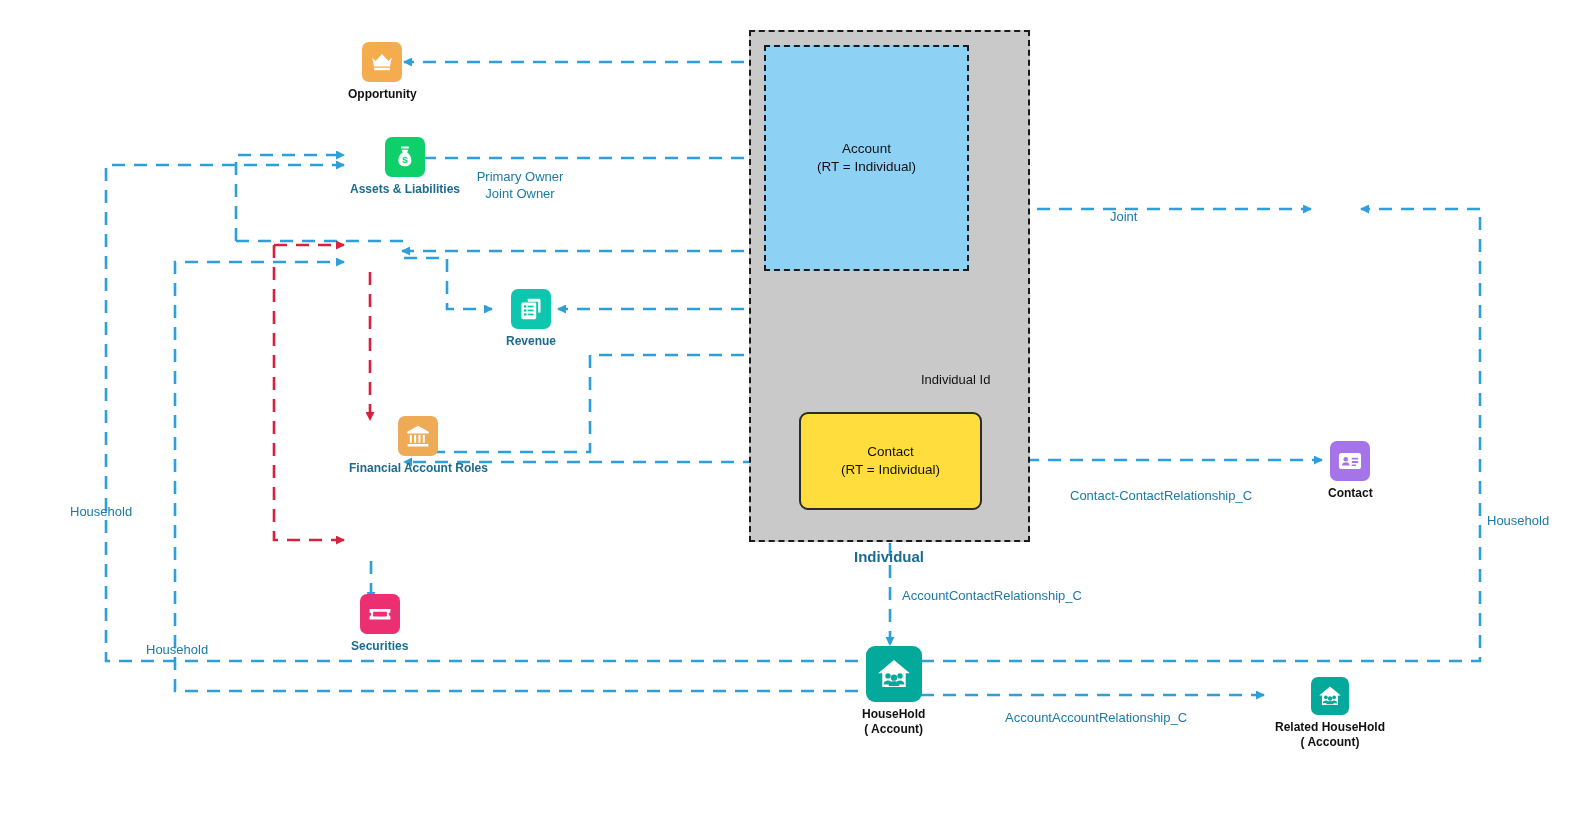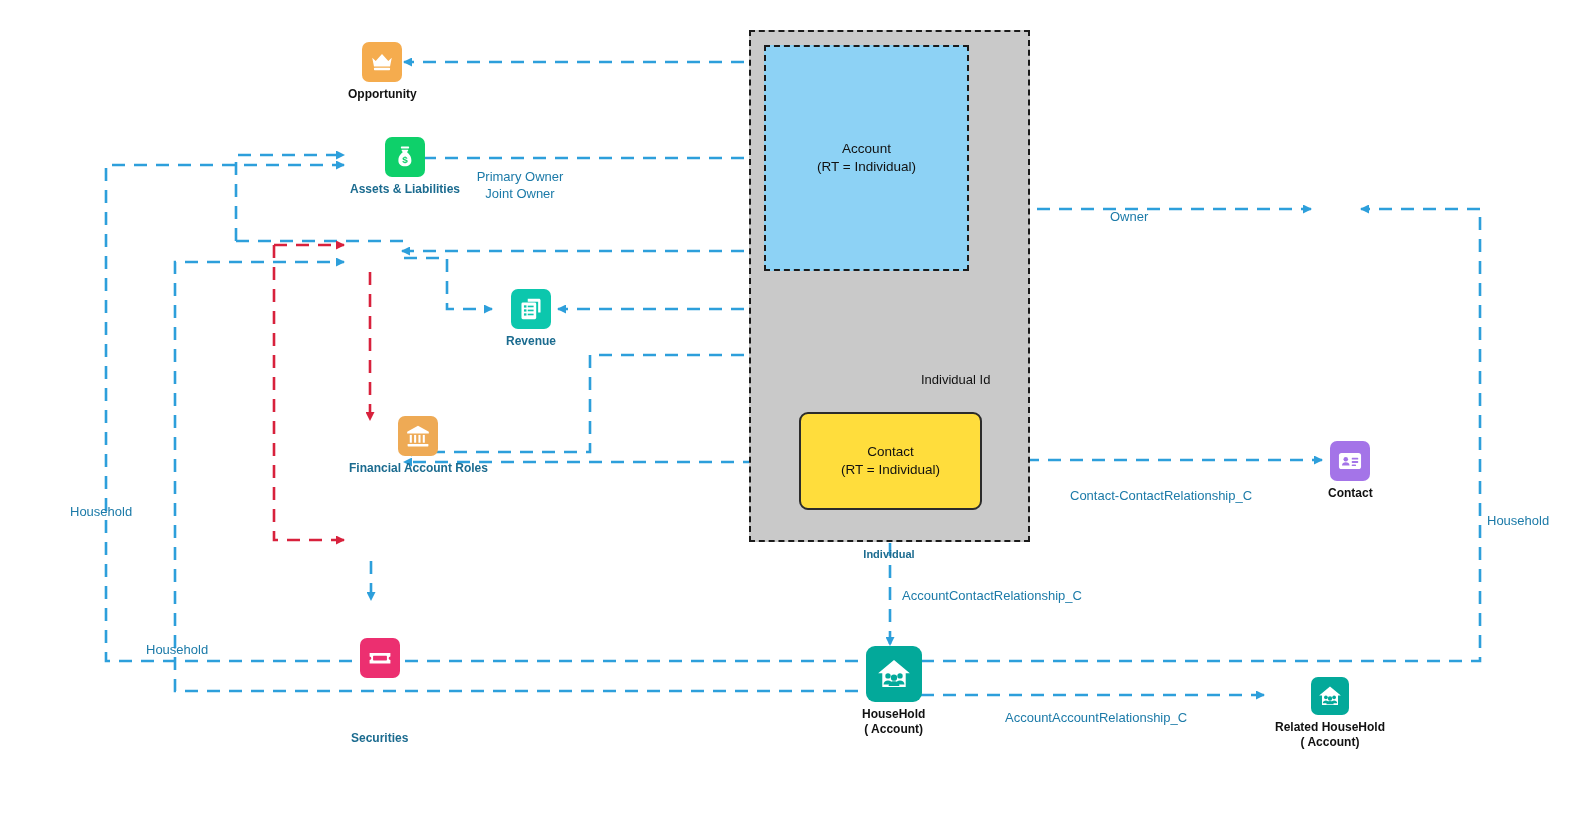--- a/index.html
+++ b/index.html
@@ -14,21 +14,21 @@
   .ico svg{display:block;}
   .nlabel{margin-top:5px;font-size:12px;font-weight:bold;color:#1b6b8f;text-align:center;line-height:1.25;white-space:nowrap;}
   .nlabel.dark{color:#111111;}
 
   .grpbox{position:absolute;background:#c9c9c9;border:2.5px dashed #1a1a1a;box-sizing:border-box;}
   .acctbox{position:absolute;background:#8dd2f5;border:2.5px dashed #1a1a1a;box-sizing:border-box;
            display:flex;align-items:center;justify-content:center;}
   .contactbox{position:absolute;background:#ffdd3c;border:2px solid #2b2b2b;border-radius:9px;box-sizing:border-box;
            display:flex;align-items:center;justify-content:center;}
   .boxtxt{font-size:13.5px;color:#111;text-align:center;line-height:1.3;}
-  .grptitle{position:absolute;font-size:11px;font-weight:bold;color:#1b6b8f;text-align:center;}
+  .grptitle{position:absolute;font-size:15px;font-weight:bold;color:#1b6b8f;text-align:center;}
 
   .elabel{position:absolute;font-size:13px;color:#1b7aa8;white-space:nowrap;line-height:1.25;}
   .elabel.blk{color:#111111;margin-left:20px;}
   .elabel.ctr{text-align:center;}
 </style>
 </head>
 <body>
 
 <div id="stage">
 
@@ -159,21 +159,21 @@
         <rect x="8.4" y="11" width="1.9" height="7.2"></rect>
         <rect x="12.4" y="11" width="1.9" height="7.2"></rect>
         <rect x="16.4" y="11" width="1.9" height="7.2"></rect>
         <rect x="2.4" y="19.4" width="19.2" height="2.2" rx="0.5"></rect>
       </svg>
     </div>
     <div class="nlabel">Financial Account Roles</div>
   </div>
 
 
-  <div class="node" style="left:351px;top:638px;gap:48px;">
+  <div class="node" style="left:351px;top:594px;">
     <div class="ico" style="background:#ec2f70;">
       <svg width="26" height="26" viewBox="0 0 24 24" fill="#fff">
         <path d="M2.4 7.4h19.2v3.2a1.6 1.6 0 000 3.2v3.2H2.4v-3.2a1.6 1.6 0 000-3.2V7.4z"></path>
         <rect x="5.6" y="9.9" width="12.8" height="4.3" rx="0.6" fill="#ec2f70"></rect>
       </svg>
     </div>
     <div class="nlabel">Securities</div>
   </div>
 
 
@@ -228,21 +228,21 @@
       </svg>
     </div>
     <div class="nlabel dark">
       <div>Related HouseHold</div>
       <div>( Account)</div>
     </div>
   </div>
 
   <div class="elabel ctr" style="left:474px;top:169px;width:92px;">Primary Owner</div>
   <div class="elabel ctr" style="left:474px;top:186px;width:92px;">Joint Owner</div>
-  <div class="elabel" style="left:1110px;top:209px;">Owner</div>
+  <div class="elabel" style="left:1110px;top:209px;">Joint</div>
   <div class="elabel blk" style="left:901px;top:372px;">Individual Id</div>
   <div class="elabel" style="left:1070px;top:488px;">Contact-ContactRelationship_C</div>
   <div class="elabel" style="left:902px;top:588px;">AccountContactRelationship_C</div>
   <div class="elabel" style="left:1005px;top:710px;">AccountAccountRelationship_C</div>
   <div class="elabel" style="left:70px;top:504px;">Household</div>
   <div class="elabel" style="left:146px;top:642px;">Household</div>
   <div class="elabel" style="left:1487px;top:513px;">Household</div>
 
 </div>
 

